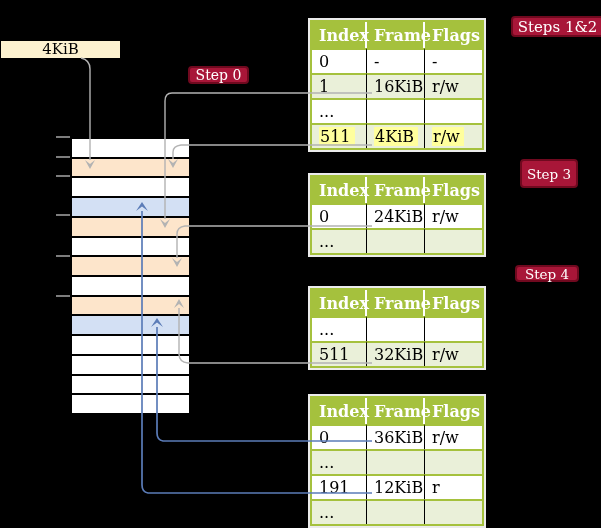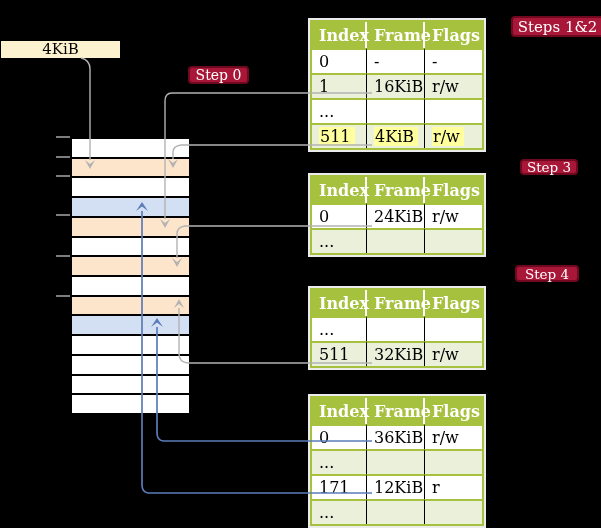--- a/index.html
+++ b/index.html
@@ -26,21 +26,21 @@
     background:var(--badge_red);
     border:2px solid var(--badge_border);
     border-radius:4px;
     color:#fff;text-align:center;
     display:flex;align-items:center;justify-content:center;
     box-sizing:border-box;
     z-index:2;
   }
   #badge-step0   {left:188px;top:41px;width:61px;height:18px;font-size:14px;margin-top:25px;}
   #badge-steps12 {left:511px;top:16px;width:93px;height:21px;font-size:15px;}
-  #badge-step3   {left:520px;top:159px;width:58px;height:16px;font-size:13.5px;}
+  #badge-step3   {left:520px;top:159px;width:58px;height:29px;font-size:13.5px;}
   #badge-step4   {left:515px;top:265px;width:64px;height:17px;font-size:13.5px;}
 
   
   .memory{
     position:absolute;left:70px;top:137px;width:121px;height:278px;
     border:2px solid #000;box-sizing:border-box;
     display:flex;flex-direction:column;
     background:#fff;z-index:1;
   }
   .mrow{flex:1;border-bottom:2px solid #000;}
@@ -232,21 +232,21 @@
         <td>0</td>
         <td>36KiB</td>
         <td>r/w</td>
       </tr>
       <tr class="shade">
         <td>...</td>
         <td></td>
         <td></td>
       </tr>
       <tr>
-        <td>171</td>
+        <td>191</td>
         <td>12KiB</td>
         <td>r</td>
       </tr>
       <tr class="shade">
         <td>...</td>
         <td></td>
         <td></td>
       </tr>
     </tbody>
   </table>

